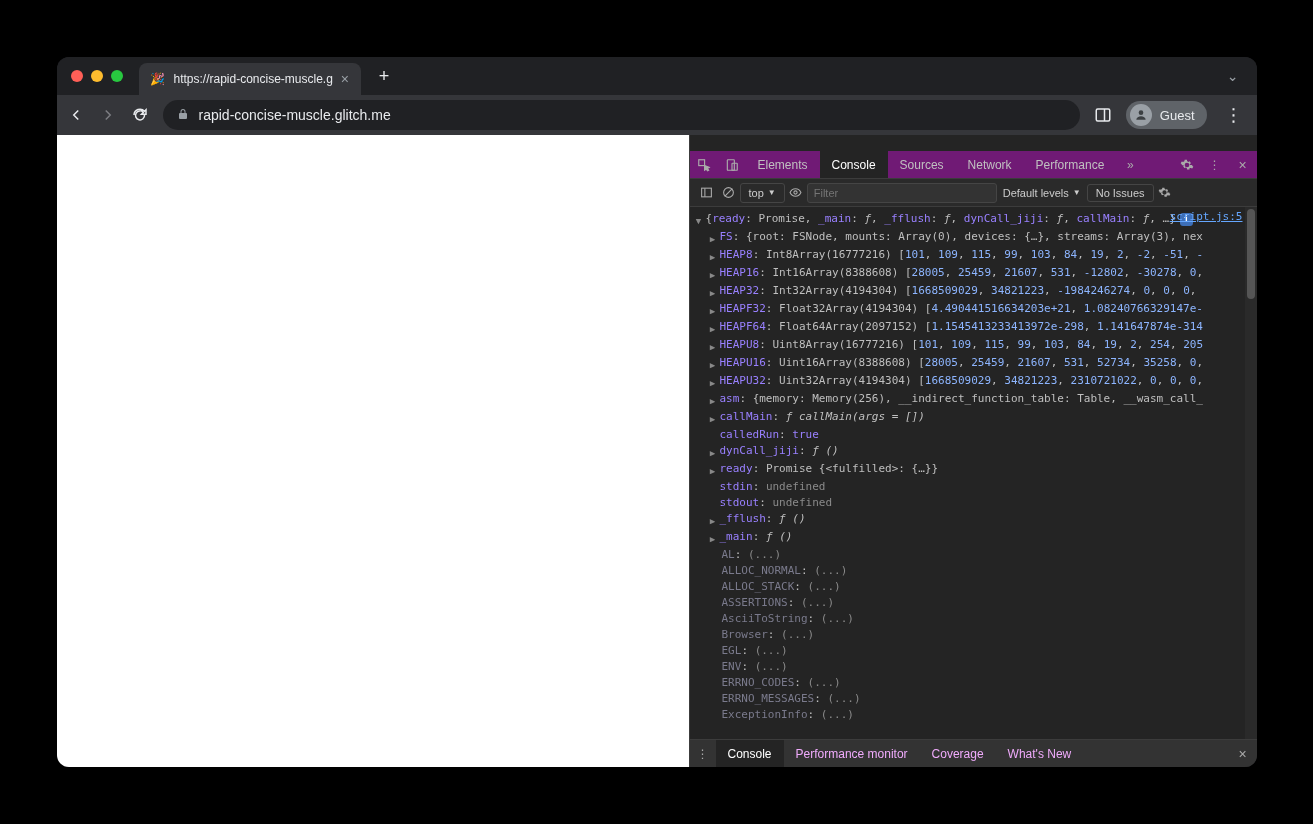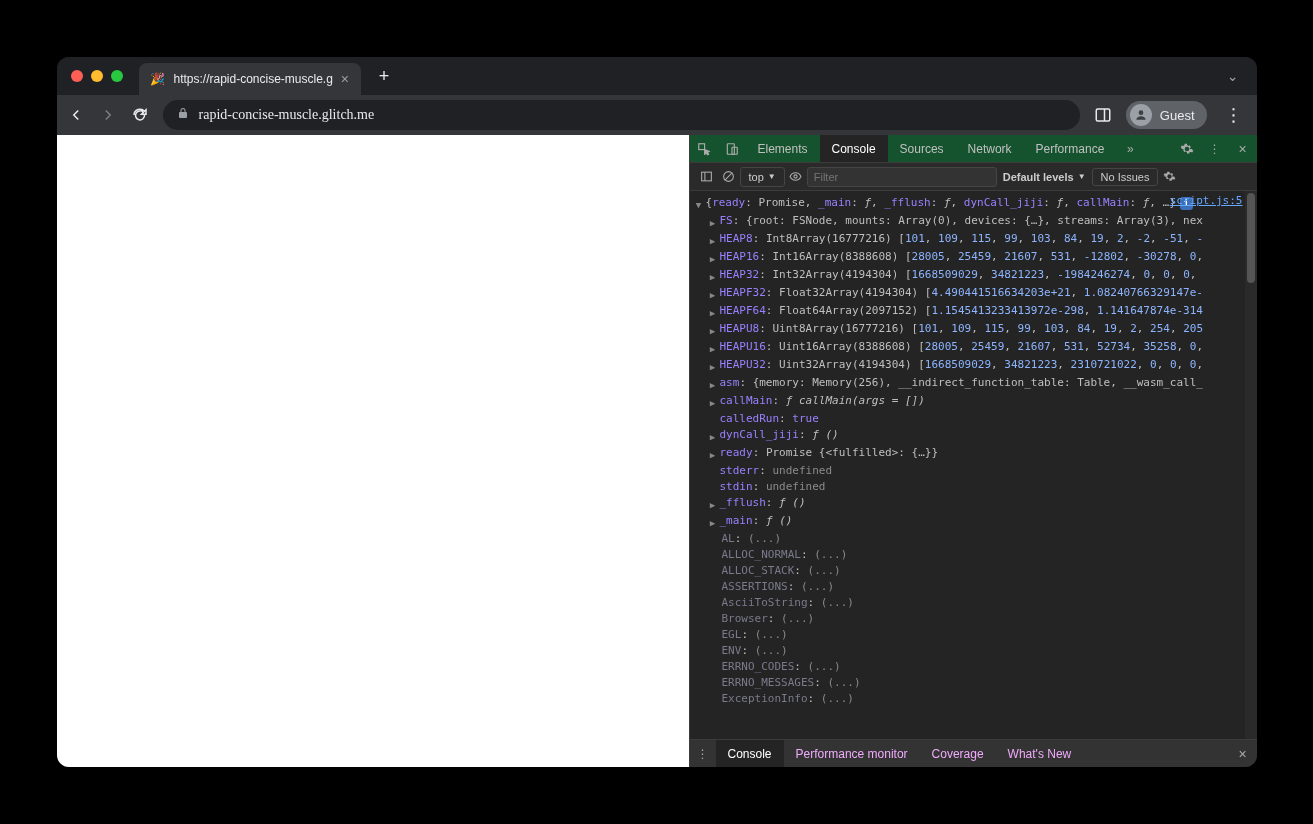--- a/index.html
+++ b/index.html
@@ -80,21 +80,20 @@
     flex: 1;
     height: 30px;
     background: #202124;
     border-radius: 16px;
     display: flex;
     align-items: center;
     padding: 0 14px;
     gap: 10px;
     color: #e8eaed;
     font-size: 14px;
-    font-family: Liberation Serif, serif;
   }
   .omnibox .lock { color: #9aa0a6; font-size: 12px; }
   .toolbtn { color: #e8eaed; cursor: pointer; display:flex; align-items:center; }
   .toolbtn svg { width:18px; height:18px; }
   .guest {
     display: flex; align-items: center; gap: 8px;
     background: #5f6368; border-radius: 16px; height: 28px;
     padding: 2px 12px 2px 4px; color: #e8eaed; font-size: 13px;
   }
   .guest .avatar { width: 22px; height: 22px; border-radius: 50%; background: #9aa0a6; display:flex; align-items:center; justify-content:center; }
@@ -114,26 +113,27 @@
     width: 568px;
     background: #242424;
     display: flex;
     flex-direction: column;
     border-left: 1px solid #3c3c3c;
     color: #d4d4d4;
   }
   
   .dt-tabs {
     height: 28px;
-    background: #14532d;
+    background: #701a75;
     display: flex;
     align-items: stretch;
     font-size: 12px;
     color: #c0c0c0;
     border-bottom: 1px solid #3c3c3c;
+    margin-top: 16px;
   }
   .dt-iconbtn {
     width: 28px; display:flex; align-items:center; justify-content:center;
     color: #aaa; cursor:pointer;
   }
   .dt-iconbtn svg { width:14px; height:14px; }
   .dt-tab {
     padding: 0 12px; display:flex; align-items:center; cursor:pointer;
   }
   .dt-tab.active { background: #242424; color: #fff; }
@@ -161,21 +161,21 @@
     height: 20px;
     background: #333;
     border: 1px solid #454545;
     border-radius: 3px;
     padding: 0 6px;
     color: #ccc;
     font-size: 11px;
   }
   .dt-levels {
     display:flex; align-items:center; gap:4px; padding:0 6px;
-    color:#ccc; cursor:pointer;font-weight:bold;
+    color:#ccc; cursor:pointer;
   }
   .dt-issues {
     border:1px solid #454545; border-radius:3px; padding:2px 8px;
     color:#ccc; cursor:pointer;
   }
   
   .dt-body {
     flex: 1;
     overflow: hidden;
     font-family: Menlo, Consolas, monospace;
@@ -428,25 +428,25 @@
               <div class="row indent1">
                 <span class="caret">▶</span>
                 <span><span class="key">dynCall_jiji</span><span class="punct">: </span><span class="fglyph">ƒ </span><span class="fn">()</span></span>
               </div>
               <div class="row indent1">
                 <span class="caret">▶</span>
                 <span><span class="key">ready</span><span class="punct">: </span><span class="str">Promise {&lt;fulfilled&gt;: {…}}</span></span>
               </div>
               <div class="row indent1">
                 <span class="caret"> </span>
-                <span><span class="key">stderr</span><span class="punct">: </span><span class="undef">undefined</span></span>
+                <span><span class="key">stdin</span><span class="punct">: </span><span class="undef">undefined</span></span>
               </div>
               <div class="row indent1">
                 <span class="caret"> </span>
-                <span><span class="key">stdin</span><span class="punct">: </span><span class="undef">undefined</span></span>
+                <span><span class="key">stdout</span><span class="punct">: </span><span class="undef">undefined</span></span>
               </div>
               <div class="row indent1">
                 <span class="caret">▶</span>
                 <span><span class="key">_fflush</span><span class="punct">: </span><span class="fglyph">ƒ </span><span class="fn">()</span></span>
               </div>
               <div class="row indent1">
                 <span class="caret">▶</span>
                 <span><span class="key">_main</span><span class="punct">: </span><span class="fglyph">ƒ </span><span class="fn">()</span></span>
               </div>
               <div class="row indent2">

